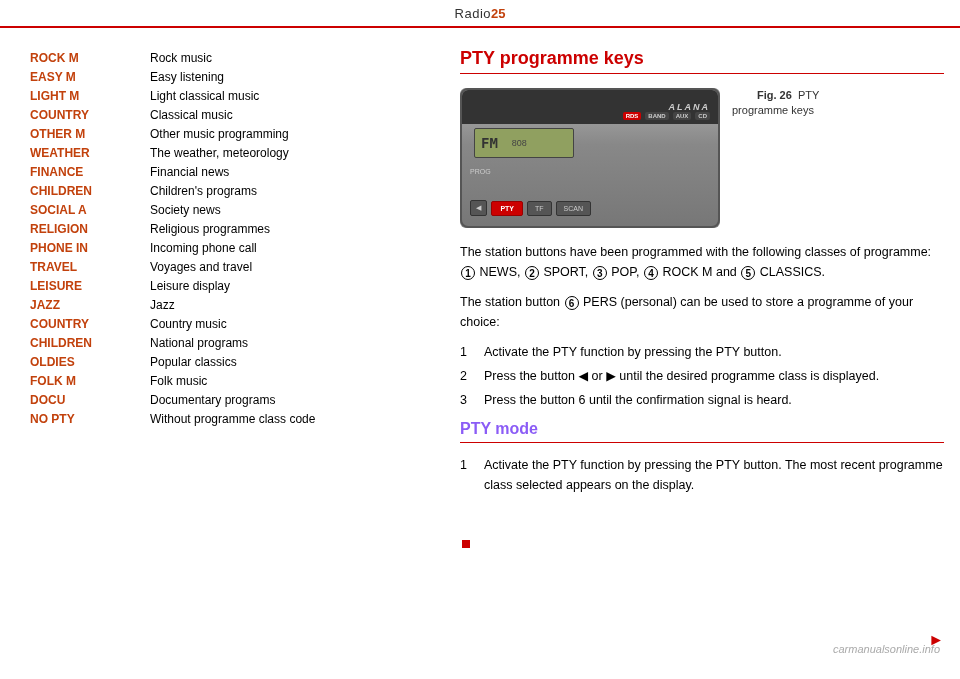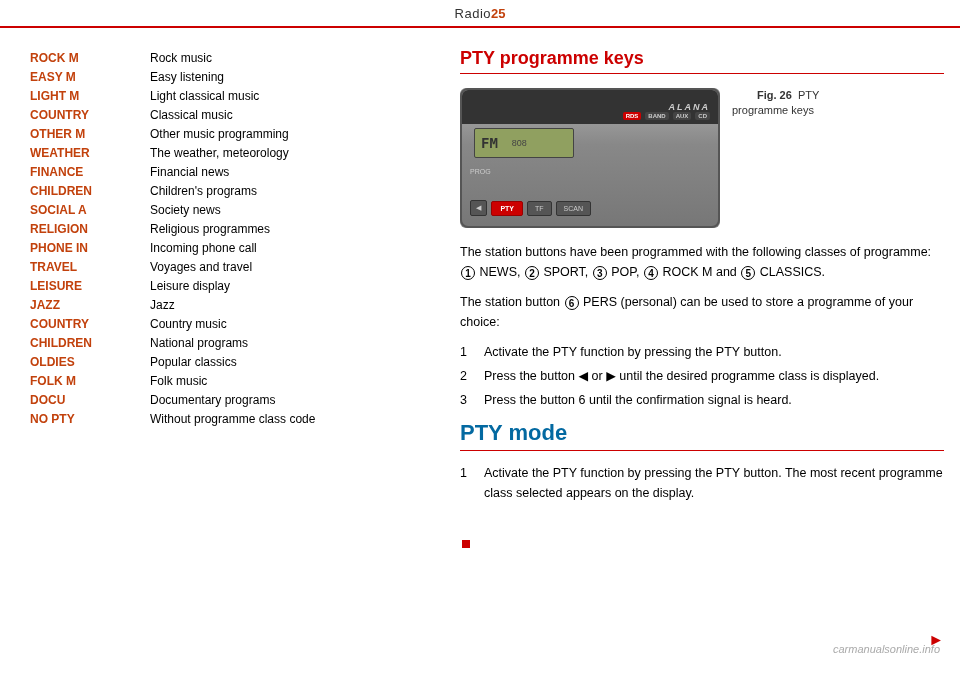--- a/index.html
+++ b/index.html
@@ -272,23 +272,23 @@
     .numbered-list li .num {
       font-weight: normal;
       min-width: 14px;
       color: #000;
     }
     .numbered-list li .li-text {
       flex: 1;
     }
 
     .section-title-2 {
-      font-size: 22px;
-      font-weight: bold;
-      color: #0369a1;
+      font-size: 16px;
+      font-weight: bold;
+      color: #8b5cf6;
       border-bottom: 1px solid #cc0000;
       padding-bottom: 4px;
       margin-bottom: 12px;
       margin-top: 8px;
     }
 
     .next-arrow {
       position: absolute;
       right: 16px;
       bottom: 30px;

